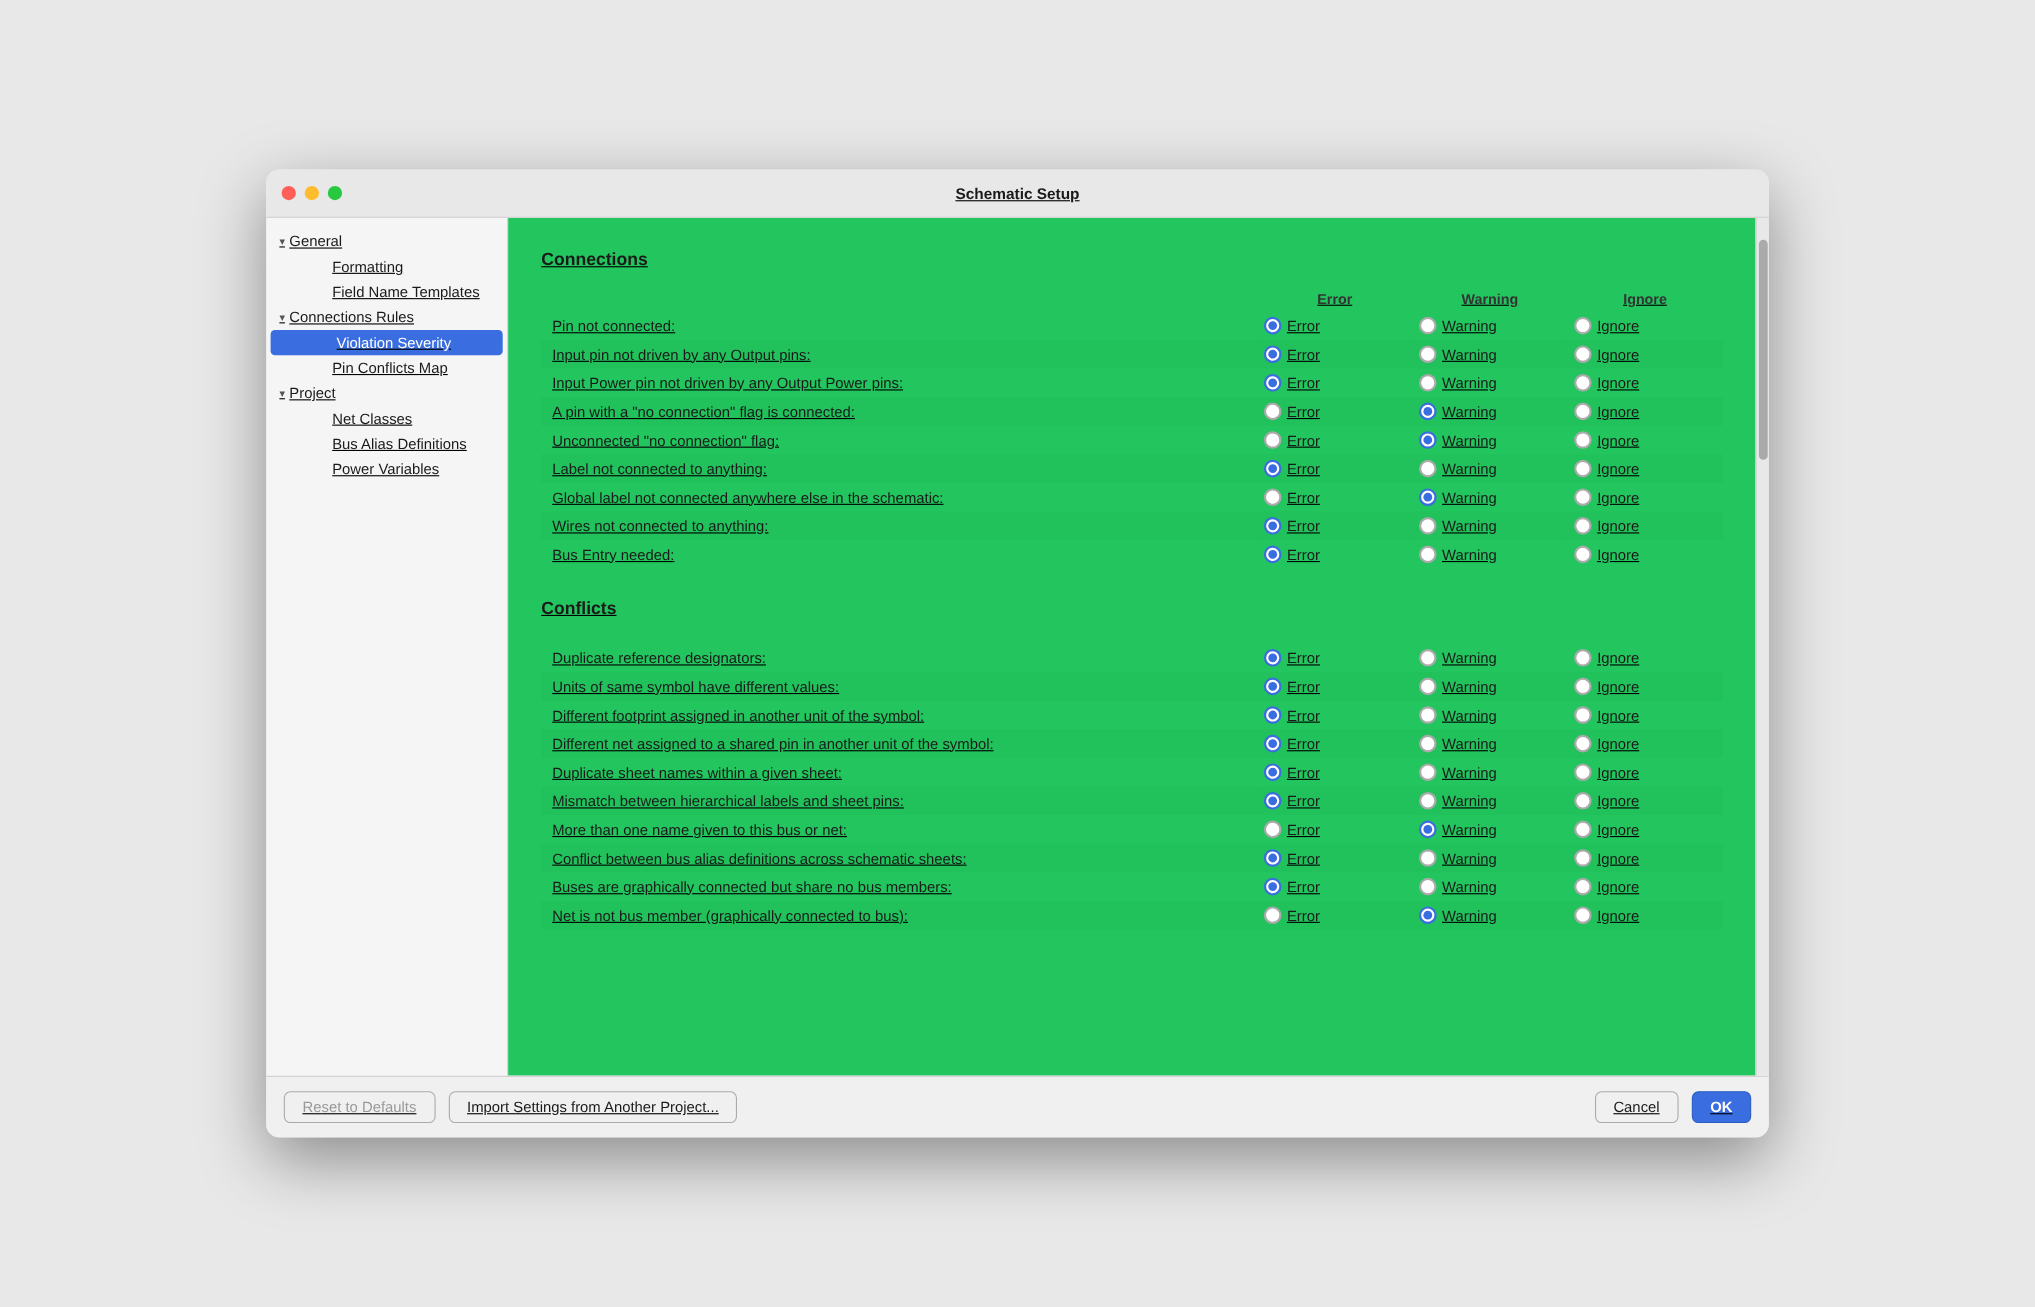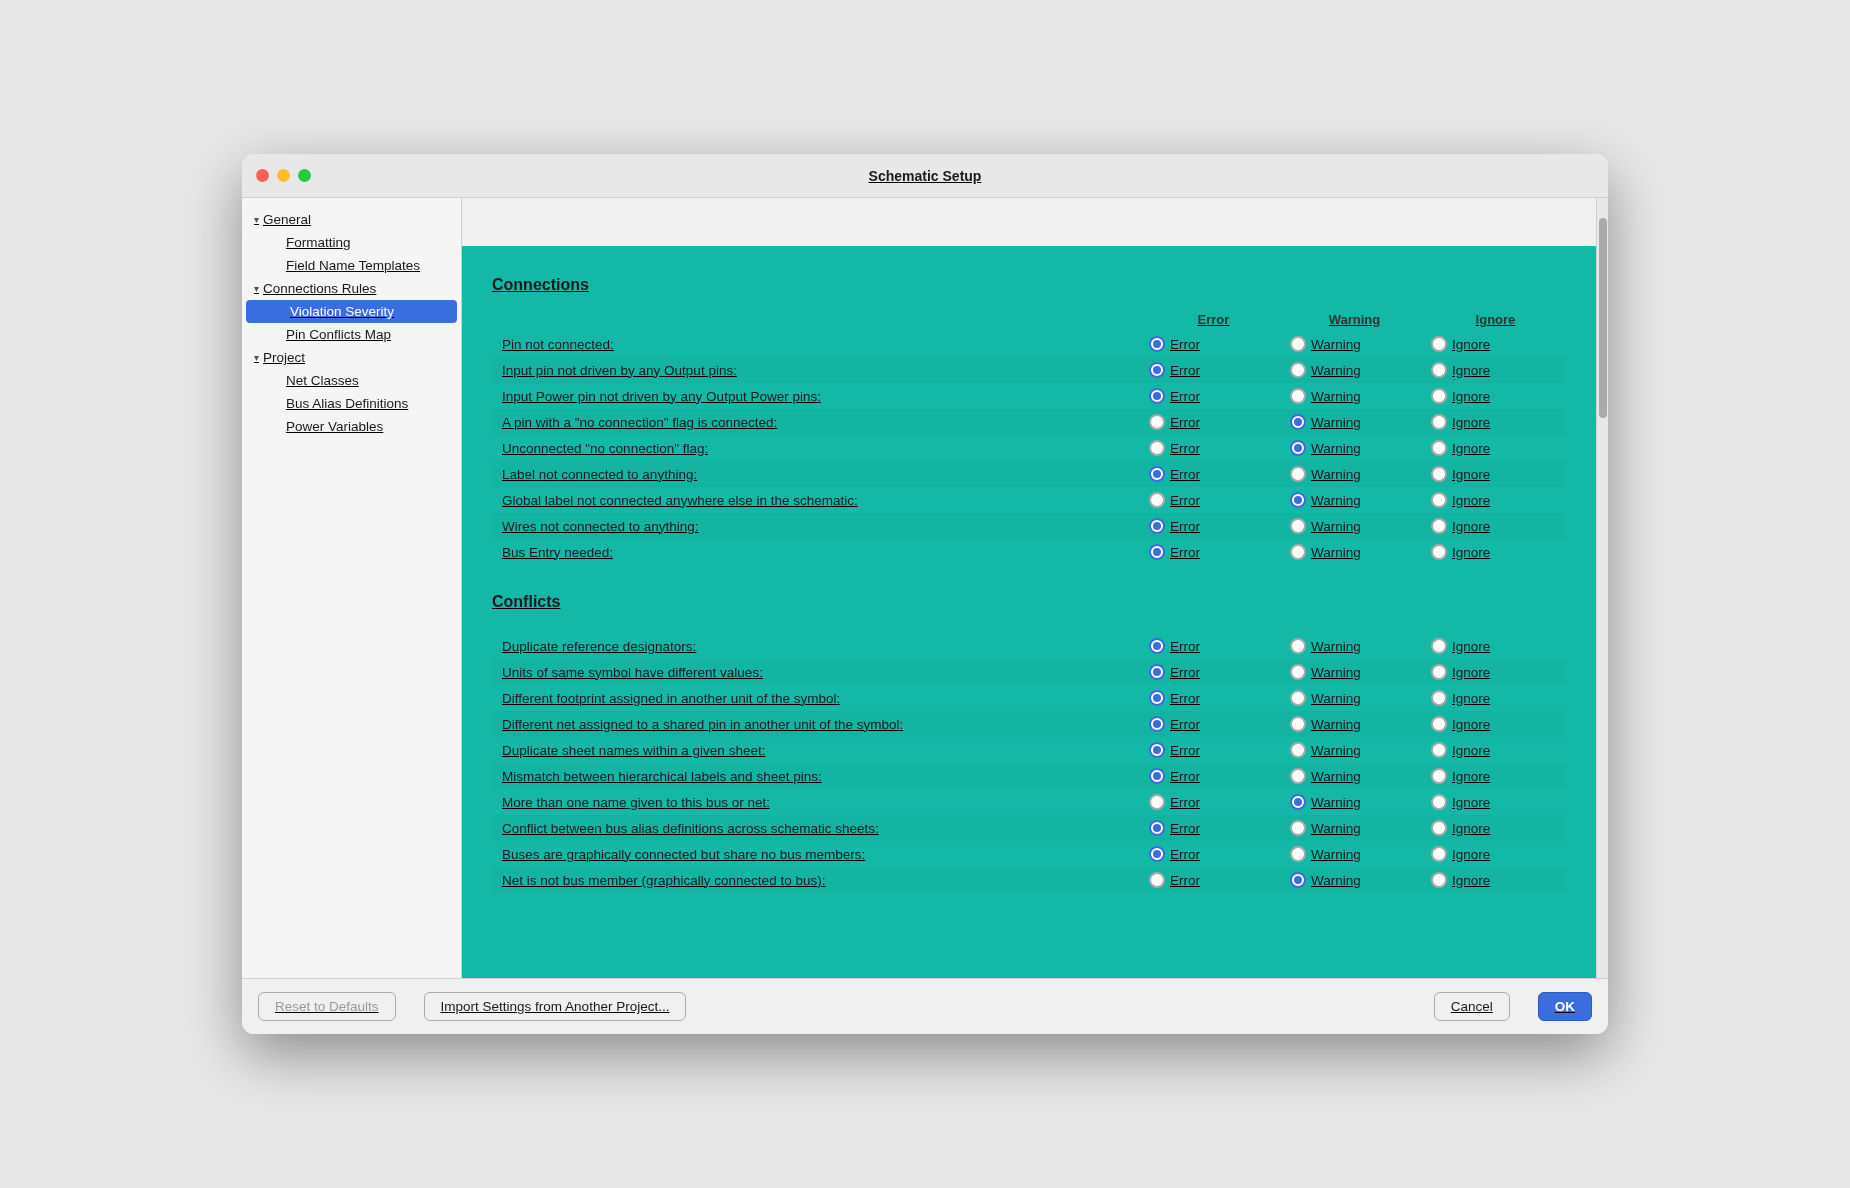--- a/index.html
+++ b/index.html
@@ -70,37 +70,36 @@
       align-items: center;
       gap: 4px;
       white-space: nowrap;
     }
     .sidebar-item.selected {
       background: #3a6de0;
       color: white;
       border-radius: 4px;
       margin: 0 4px;
     }
-    .sidebar-item.indent2 { padding-left: 44px; }
+    .sidebar-item.indent2 { padding-left: 60px; }
     .sidebar-group-header {
       padding: 4px 12px;
       font-size: 13.5px;
       color: #1a1a1a;
       display: flex;
       align-items: center;
       gap: 4px;
       cursor: pointer;
     }
     .chevron { font-size: 10px; color: #555; }
     .main-content {
       flex: 1;
       overflow-y: auto;
       padding: 20px 30px;
-      background: #14b8a6;
-      margin-top: 48px;
+      background: #22c55e;
     }
     .section-title {
       font-size: 16px;
       font-weight: 700;
       color: #1a1a1a;
       margin-bottom: 14px;
       margin-top: 10px;
     }
     .section-title:not(:first-child) { margin-top: 28px; }
     .rules-table {
@@ -148,21 +147,21 @@
       top: 20px;
       left: 2px;
     }
     .bottom-bar {
       height: 56px;
       background: #f0f0f0;
       border-top: 1px solid #d0d0d0;
       display: flex;
       align-items: center;
       padding: 0 16px;
-      gap: 28px;
+      gap: 12px;
       flex-shrink: 0;
     }
     .btn {
       padding: 6px 16px;
       border-radius: 6px;
       border: 1px solid #aaa;
       background: #f0f0f0;
       font-size: 13.5px;
       cursor: pointer;
       color: #1a1a1a;

